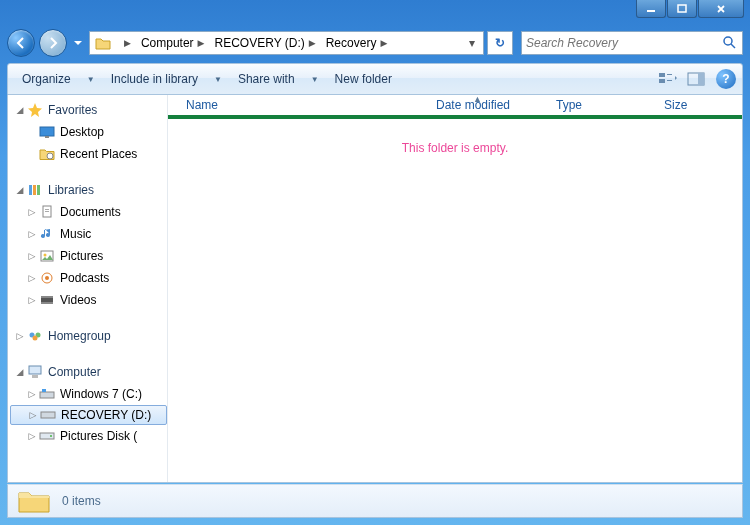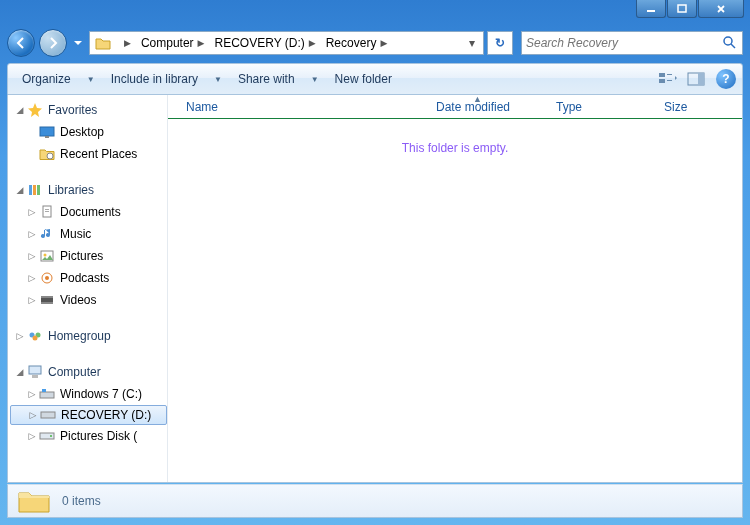--- a/index.html
+++ b/index.html
@@ -50,28 +50,28 @@
 .tree-item { display: flex; align-items: center; height: 22px; padding-left: 4px; cursor: pointer; white-space: nowrap; }
 .tree-item.selected { background: linear-gradient(180deg,#ecf4fd,#cfe5fb); border:1px solid #84acdd; border-radius:2px; height:20px; }
 .expander { width: 12px; font-size: 9px; color: #777; text-align:center; }
 .tree-icon { width: 18px; height: 16px; margin-right: 4px; display:flex; align-items:center; justify-content:center; }
 .tree-label { color: #000; }
 .tree-item.header .tree-label { color:#1e395b; }
 .indent1 { padding-left: 16px; }
 
 
 .content { flex: 1; display: flex; flex-direction: column; }
-.col-headers { height: 24px; display: flex; align-items: center; border-bottom: 1px solid #15803d; padding-left: 12px; }
+.col-headers { height: 24px; display: flex; align-items: center; border-bottom: 4px solid #15803d; padding-left: 12px; }
 .col { color: #1e5aa0; cursor: pointer; padding: 0 6px; border-right:1px solid transparent; }
 .col.name { width: 250px; }
 .col.date { width: 120px; }
 .col.type { width: 108px; }
 .col.size { width: 70px; }
 .sort-ind { position:absolute; left: 305px; top:-1px; font-size:9px; color:#5a7a9c; }
-.empty-msg { text-align: center; color: #8b5cf6; padding-top: 22px; }
+.empty-msg { text-align: center; color: #ec4899; padding-top: 22px; }
 
 
 .statusbar { position: absolute; left: 7px; right: 7px; bottom: 7px; height: 34px; background: linear-gradient(180deg,#f3f8fe,#e4eef9); border: 1px solid #a8c4de; border-top:1px solid #d0dfee; display: flex; align-items: center; padding: 0 8px; }
 .status-icon { width: 36px; height: 28px; margin-right: 10px; }
 .status-text { color: #4a6b8c; }
 
 
 .ico-folder { fill:#f6d678; stroke:#c9a22b; }
 .ico-star { fill:#f9c23c; }
 </style>

